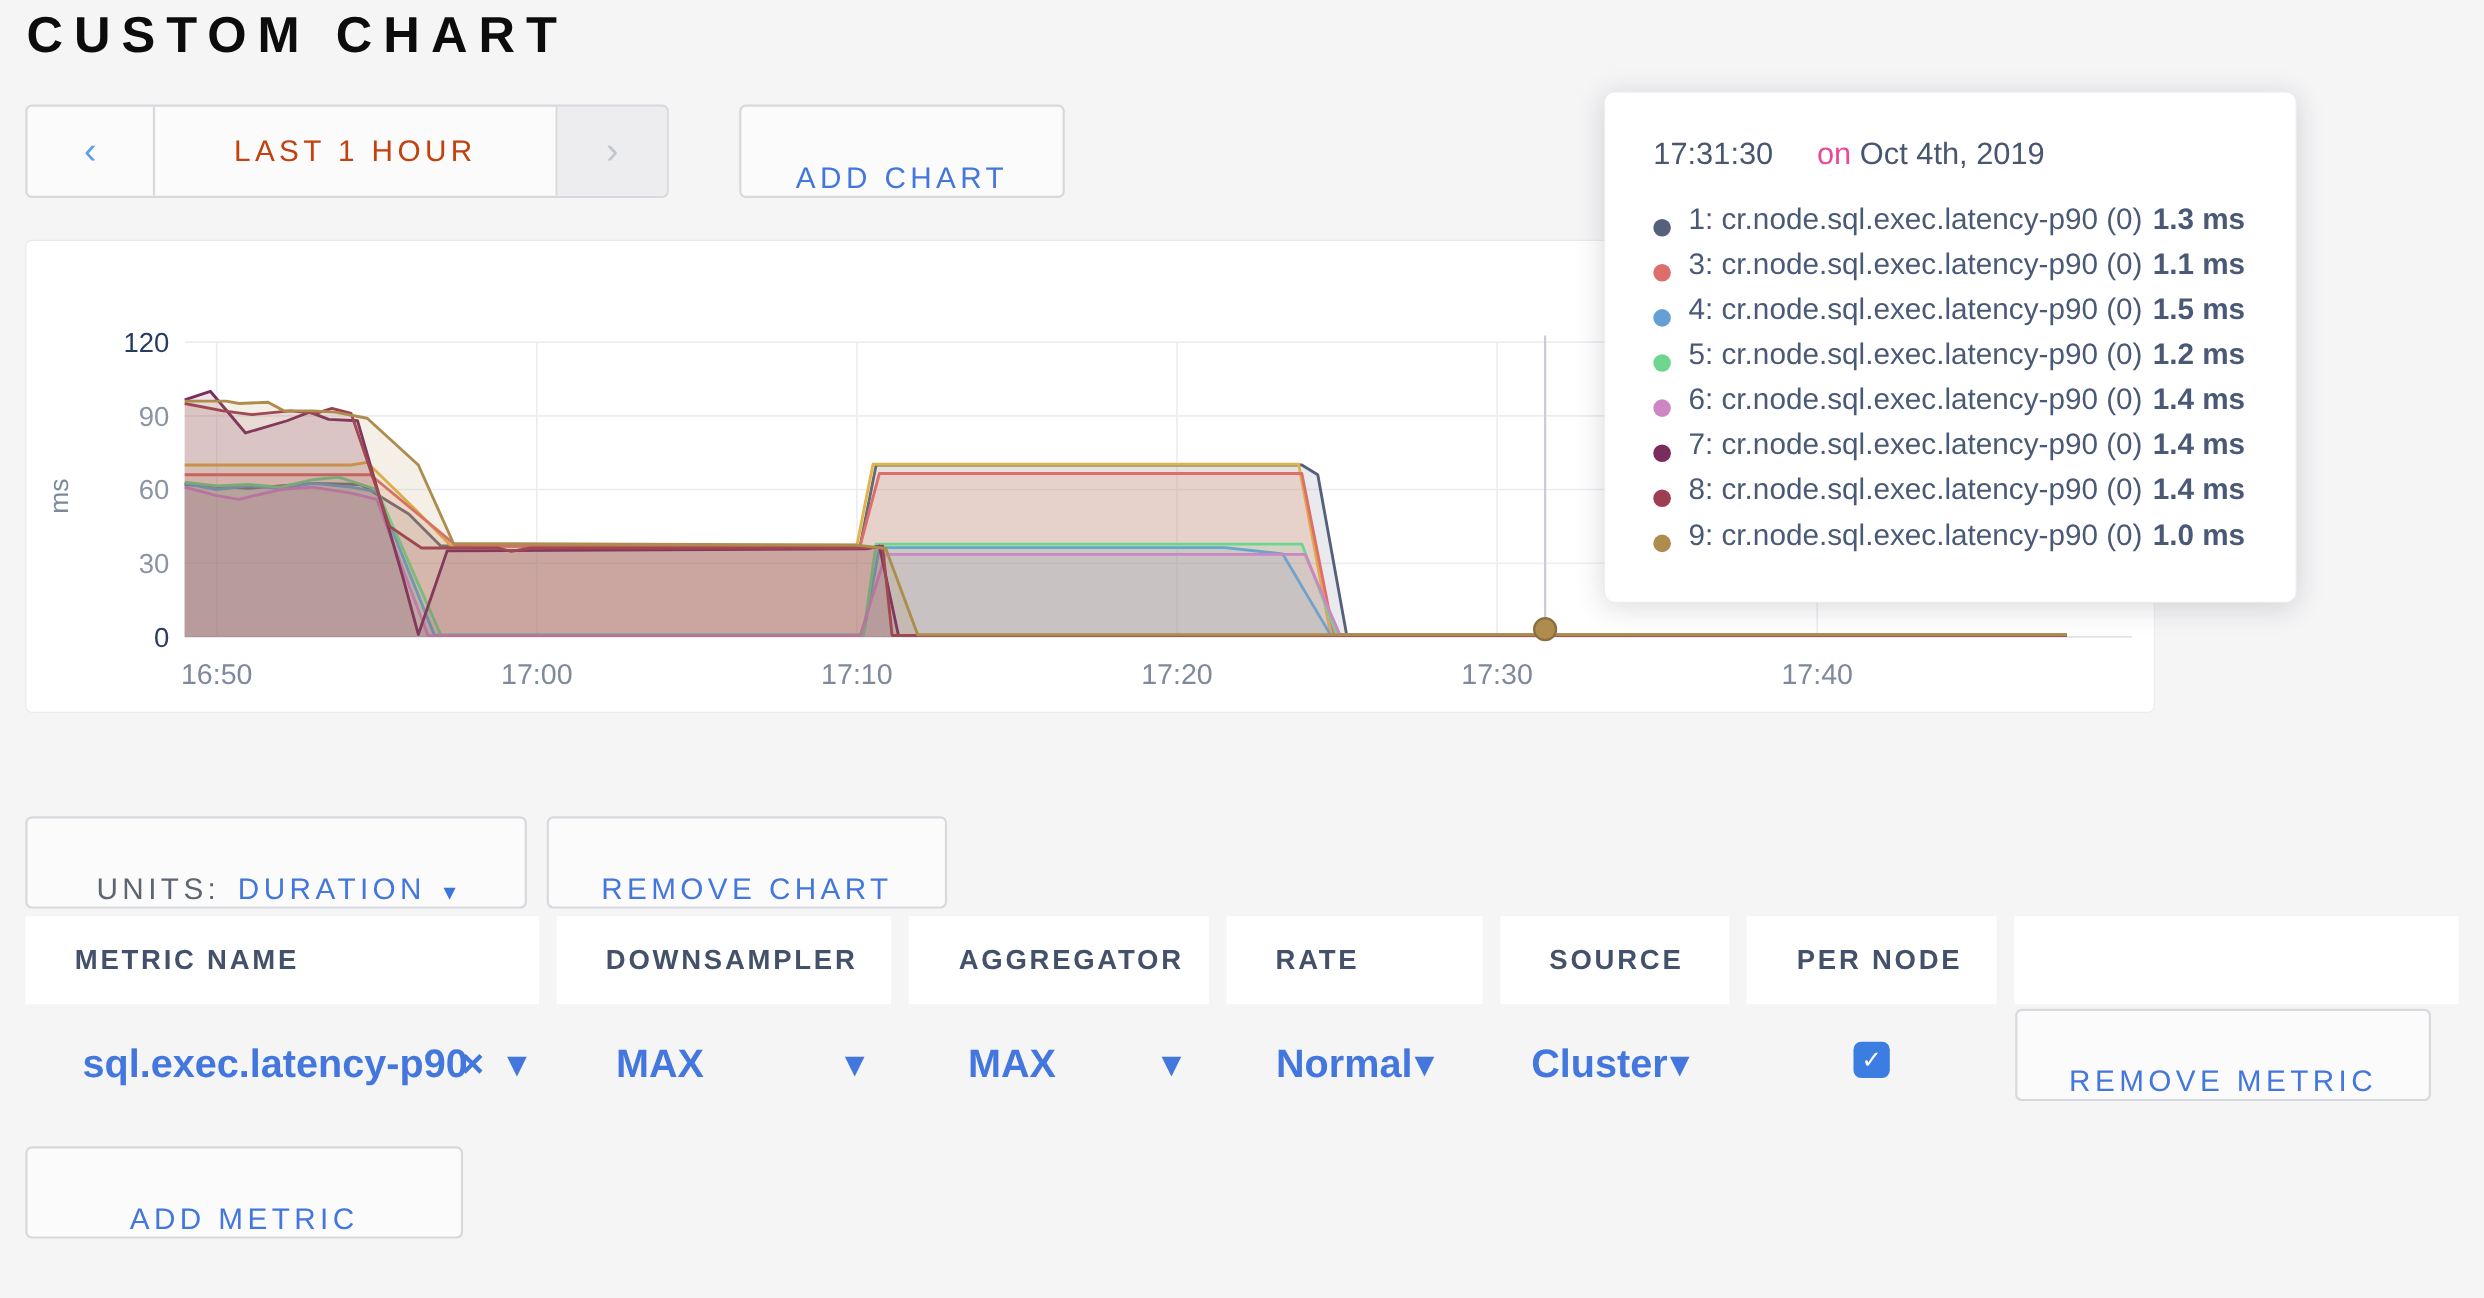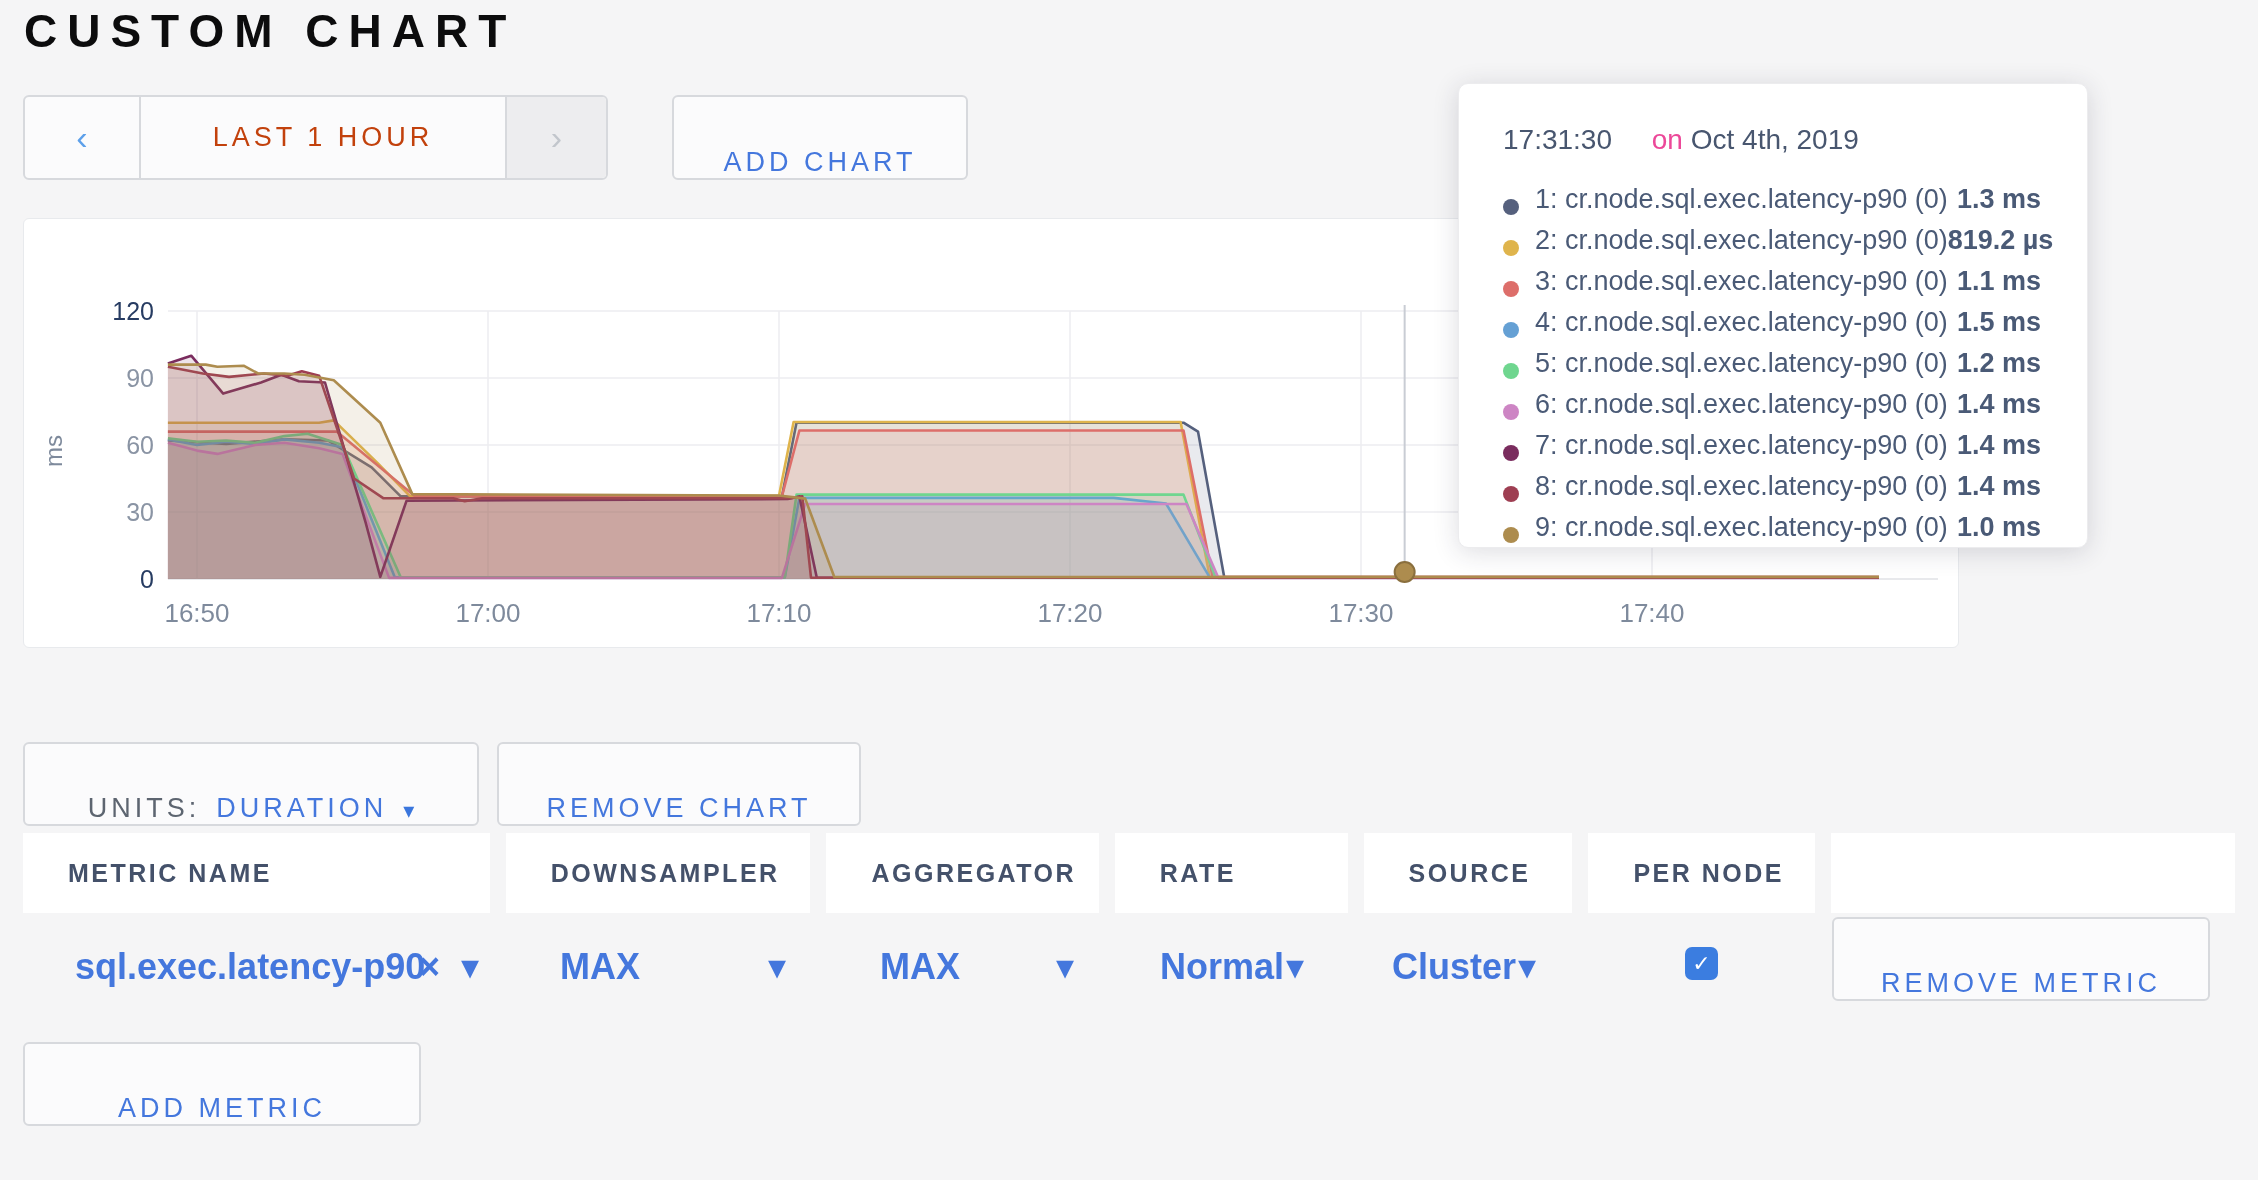--- a/index.html
+++ b/index.html
@@ -143,25 +143,20 @@
       <span class="on">on</span>
       <span>Oct 4th, 2019</span>
     </div>
     <div>
         <div class="t-row">
           <span class="t-dot" style="background: rgb(85, 96, 125);"></span>
           <span class="t-label">1: cr.node.sql.exec.latency-p90 (0)</span>
           <span class="t-value">1.3 ms</span>
         </div>
         <div class="t-row">
-          <span class="t-dot" style="background: rgb(223, 180, 76);"></span>
-          <span class="t-label">2: cr.node.sql.exec.latency-p90 (0)</span>
-          <span class="t-value">819.2 µs</span>
-        </div>
-        <div class="t-row">
           <span class="t-dot" style="background: rgb(221, 110, 106);"></span>
           <span class="t-label">3: cr.node.sql.exec.latency-p90 (0)</span>
           <span class="t-value">1.1 ms</span>
         </div>
         <div class="t-row">
           <span class="t-dot" style="background: rgb(101, 160, 212);"></span>
           <span class="t-label">4: cr.node.sql.exec.latency-p90 (0)</span>
           <span class="t-value">1.5 ms</span>
         </div>
         <div class="t-row">

